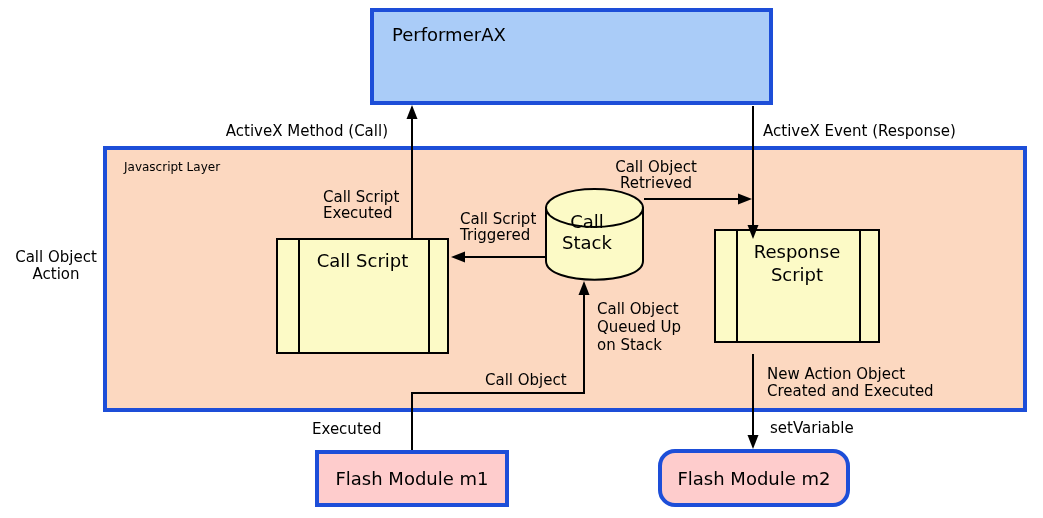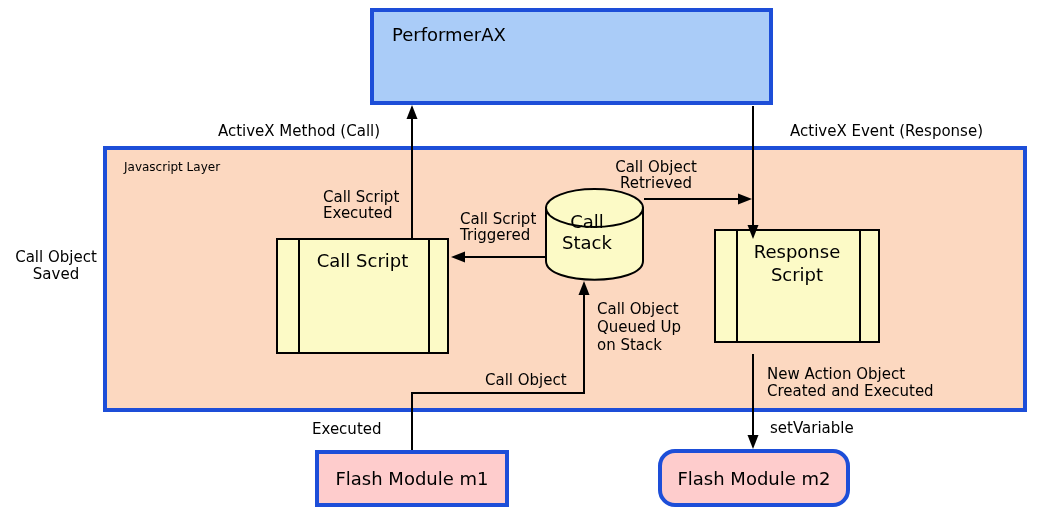--- a/index.html
+++ b/index.html
@@ -25,22 +25,22 @@
   .comp-title span { display:block; }
   .flash { background:#fecccc; display:flex; align-items:center; justify-content:center; font-size:18px; z-index:2; }
   .flash-m1 { left:315px; top:450px; width:194px; height:57px; }
   .flash-m2 { left:658px; top:449px; width:192px; height:58px;border-radius:17px; }
   svg.overlay { position:absolute; left:0; top:0; z-index:5; pointer-events:none; }
   svg.overlay line, svg.overlay path.arrowline { stroke:#000; stroke-width:2; fill:none; }
   svg.overlay polygon { fill:#000; stroke:none; }
   .cyl { fill:#fcfac6; stroke:#000; stroke-width:2; }
   .label { position:absolute; z-index:6; font-size:15px; line-height:16px; white-space:nowrap; }
   .label span { display:block; }
-  .lbl-activex-method { left:210px; top:123px; width:178px; text-align:center; }
-  .lbl-activex-event { left:763px; top:123px; width:220px; text-align:right; }
+  .lbl-activex-method { left:210px; top:123px; width:178px; text-align:right; }
+  .lbl-activex-event { left:763px; top:123px; width:220px; text-align:left; }
   .lbl-call-script-executed { left:323px; top:189px; }
   .lbl-call-script-triggered { left:460px; top:211px; }
   .lbl-call-object-retrieved { left:594px; top:159px; width:124px; text-align:center; }
   .lbl-call-object-saved { left:8px; top:249px; width:96px; text-align:center; line-height:17px; }
   .lbl-call-object-queued { left:597px; top:300px; line-height:18px; }
   .lbl-call-object { left:485px; top:372px; }
   .lbl-fscommand { left:312px; top:421px; }
   .lbl-new-action { left:767px; top:366px; line-height:17px; }
   .lbl-setvariable { left:770px; top:420px; }
   .call-stack-label { position:absolute; left:546px; top:211px; width:82px; text-align:center;
@@ -131,21 +131,21 @@
     <span>Triggered</span>
   </div>
 
   <div class="label lbl-call-object-retrieved">
     <span>Call Object</span>
     <span>Retrieved</span>
   </div>
 
   <div class="label lbl-call-object-saved">
     <span>Call Object</span>
-    <span>Saved</span>
+    <span>Action</span>
   </div>
 
   <div class="label lbl-call-object-queued">
     <span>Call Object</span>
     <span>Queued Up</span>
     <span>on Stack</span>
   </div>
 
   <div class="label lbl-call-object">Call Object</div>
   <div class="label lbl-fscommand">Executed</div>

